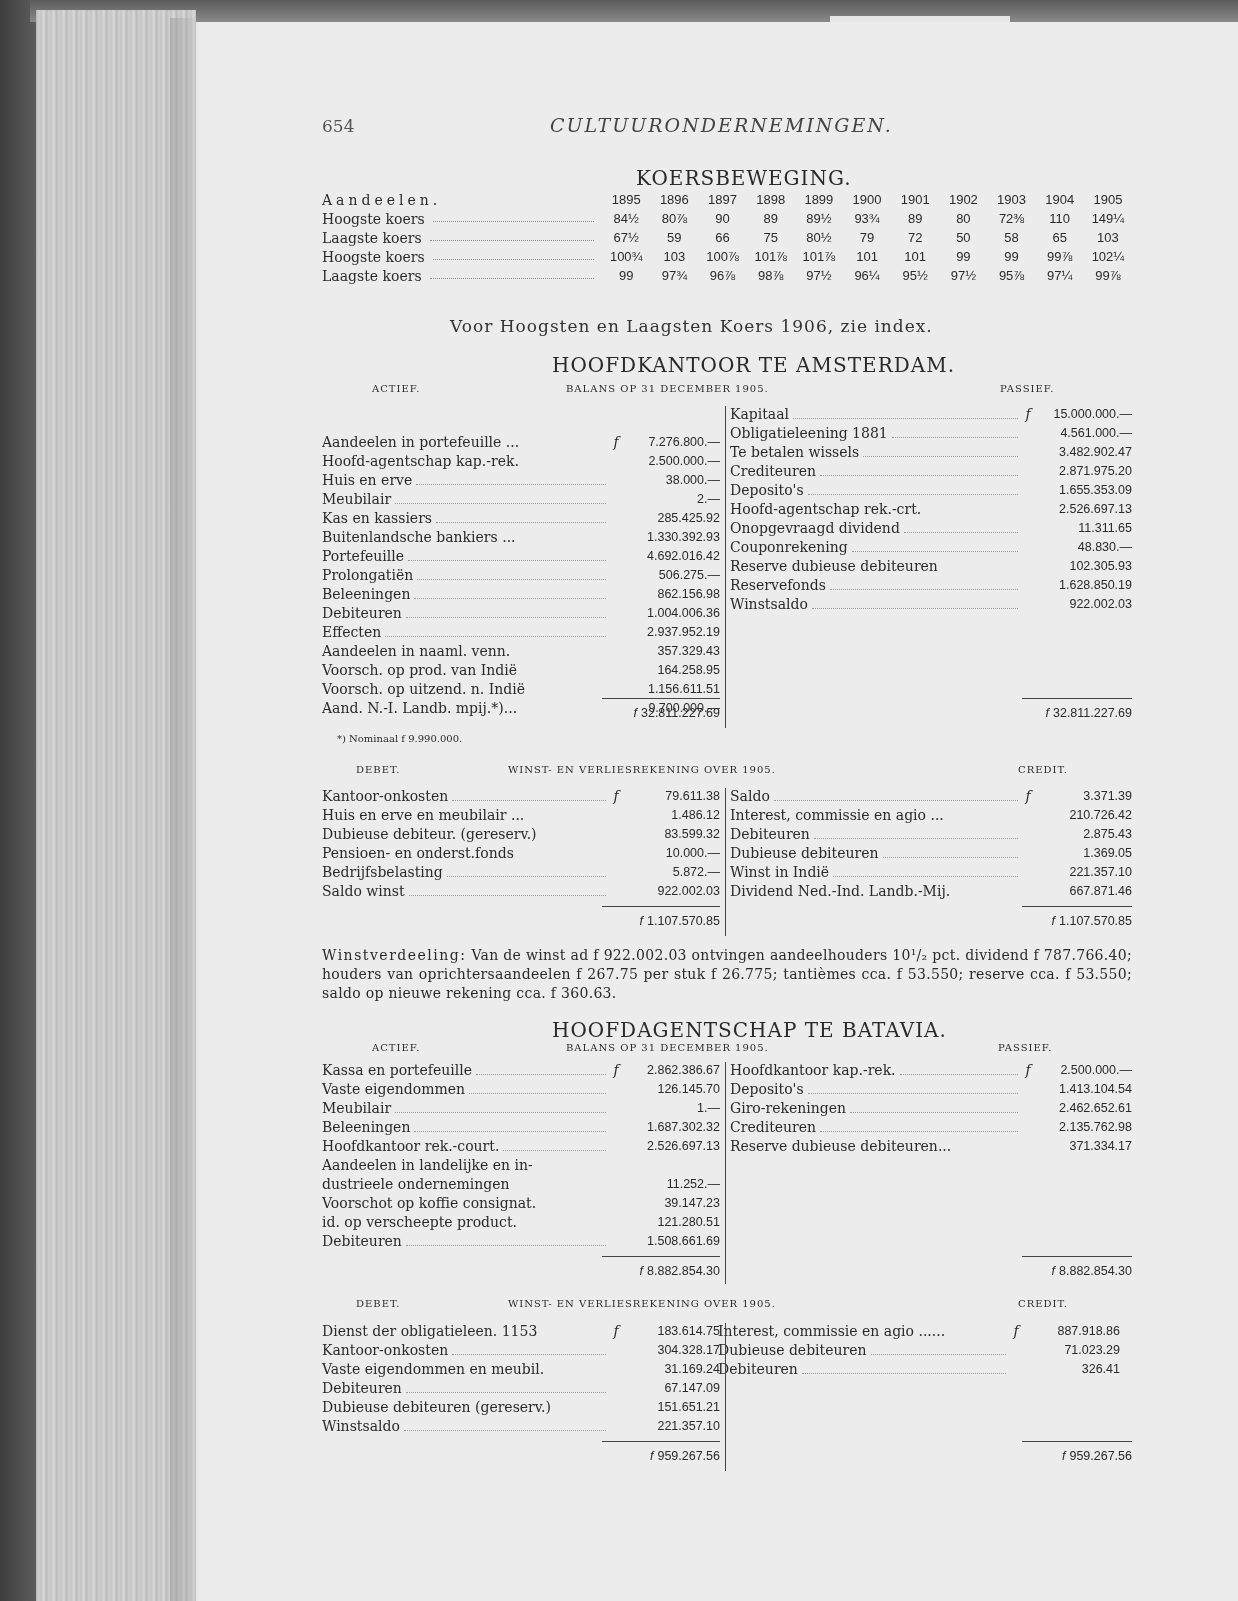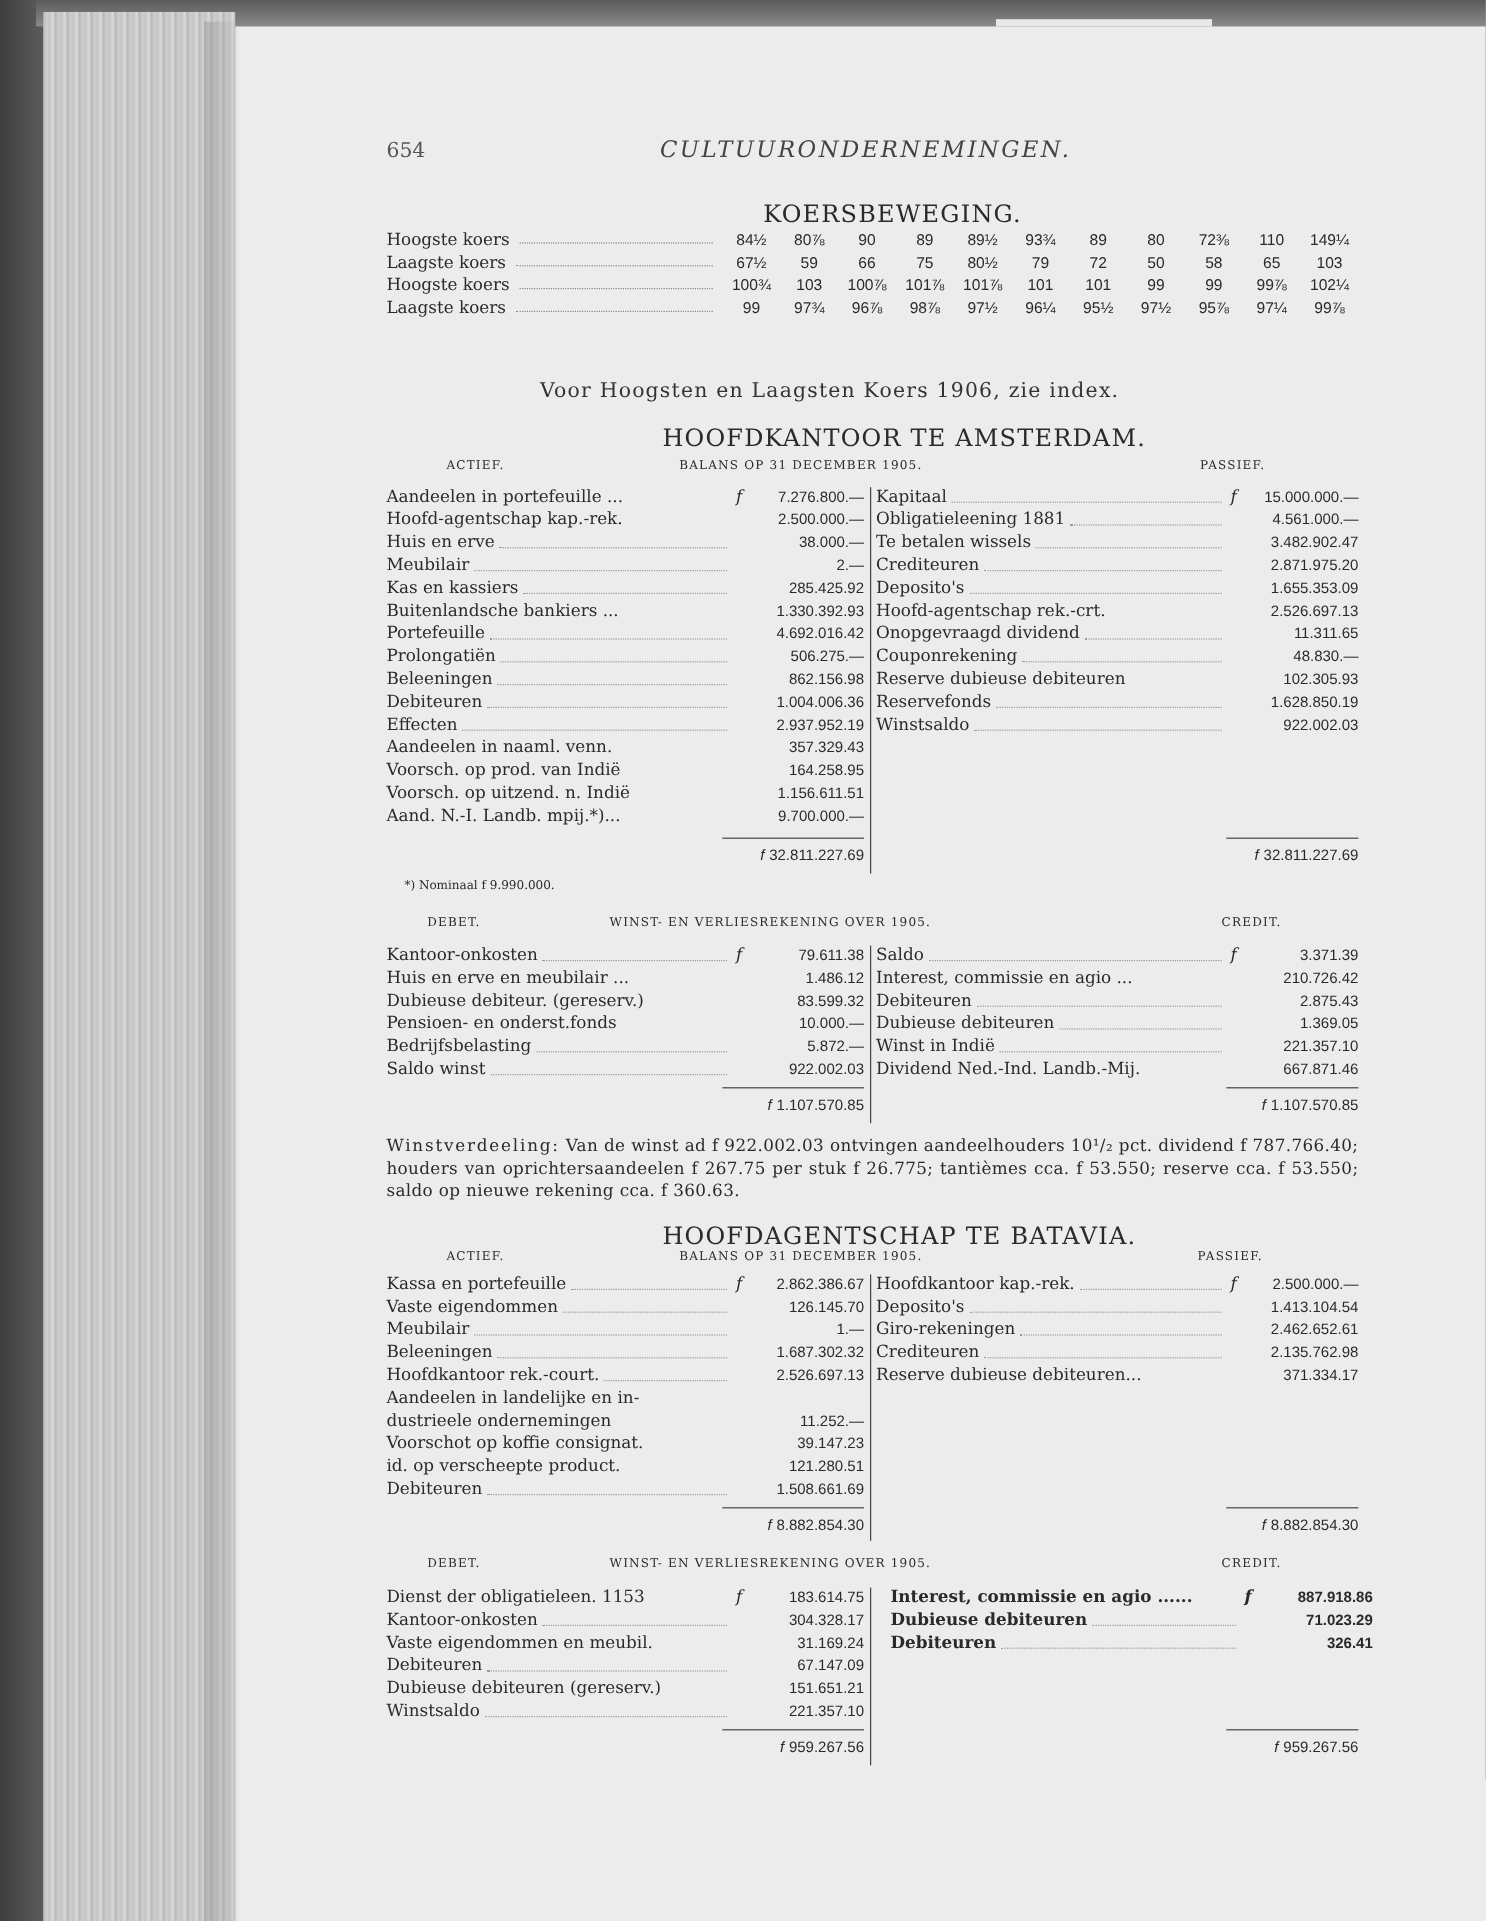--- a/index.html
+++ b/index.html
@@ -79,20 +79,36 @@
 <div class="page"></div>
 <div class="page-shadow"></div>
 
 <div class="abs page-number">654</div>
 <div class="abs running-head">CULTUURONDERNEMINGEN.</div>
 
 <div class="abs section-title" style="left:636px; top:166px;">KOERSBEWEGING.</div>
 
 <div class="koers" id="koers">
     <div class="row">
+      <div class="lbl spaced">
+        <span class="t">Aandeelen.</span>
+      </div>
+      <div class="v">1895</div>
+      <div class="v">1896</div>
+      <div class="v">1897</div>
+      <div class="v">1898</div>
+      <div class="v">1899</div>
+      <div class="v">1900</div>
+      <div class="v">1901</div>
+      <div class="v">1902</div>
+      <div class="v">1903</div>
+      <div class="v">1904</div>
+      <div class="v">1905</div>
+    </div>
+    <div class="row">
       <div class="lbl">
         <span class="t">Hoogste koers</span>
         <span class="dots"></span>
       </div>
       <div class="v">84½</div>
       <div class="v">80⅞</div>
       <div class="v">90</div>
       <div class="v">89</div>
       <div class="v">89½</div>
       <div class="v">93¾</div>
@@ -155,21 +171,21 @@
     </div>
   </div>
 
 <div class="abs note-line">Voor Hoogsten en Laagsten Koers 1906, zie index.</div>
 
 <div class="abs section-title" style="left:552px; top:353px;">HOOFDKANTOOR TE AMSTERDAM.</div>
 <div class="abs sm" style="left:372px; top:383px; letter-spacing:1px;">ACTIEF.</div>
 <div class="abs sm" style="left:566px; top:383px; letter-spacing:1px;">BALANS OP 31 DECEMBER 1905.</div>
 <div class="abs sm" style="left:1000px; top:383px; letter-spacing:1px;">PASSIEF.</div>
 <div class="ledger" id="ams-balans" style="left:322px; top:404px; width:810px; height:330px;">
-    <div class="col" style="left: 0px; width: 398px;">
+    <div class="col" style="left: 0px; width: 398px; margin-top: 28px;">
       <div class="ln">
         <span class="t">Aandeelen in portefeuille ...</span>
         <span style="flex: 1 1 0%;"></span>
         <span class="cur">f</span>
         <span class="amt">7.276.800.—</span>
       </div>
       <div class="ln">
         <span class="t">Hoofd-agentschap kap.-rek.</span>
         <span style="flex: 1 1 0%;"></span>
         <span class="cur"></span>
@@ -563,21 +579,21 @@
         <span class="cur"></span>
         <span class="amt">151.651.21</span>
       </div>
       <div class="ln">
         <span class="t">Winstsaldo</span>
         <span class="dots"></span>
         <span class="cur"></span>
         <span class="amt">221.357.10</span>
       </div>
     </div>
-    <div class="col" style="left: 420px; width: 402px; font-weight: bold;">
+    <div class="col" style="left: 396px; width: 402px;">
       <div class="ln">
         <span class="t">Interest, commissie en agio ......</span>
         <span style="flex: 1 1 0%;"></span>
         <span class="cur">f</span>
         <span class="amt">887.918.86</span>
       </div>
       <div class="ln">
         <span class="t">Dubieuse debiteuren</span>
         <span class="dots"></span>
         <span class="cur"></span>

